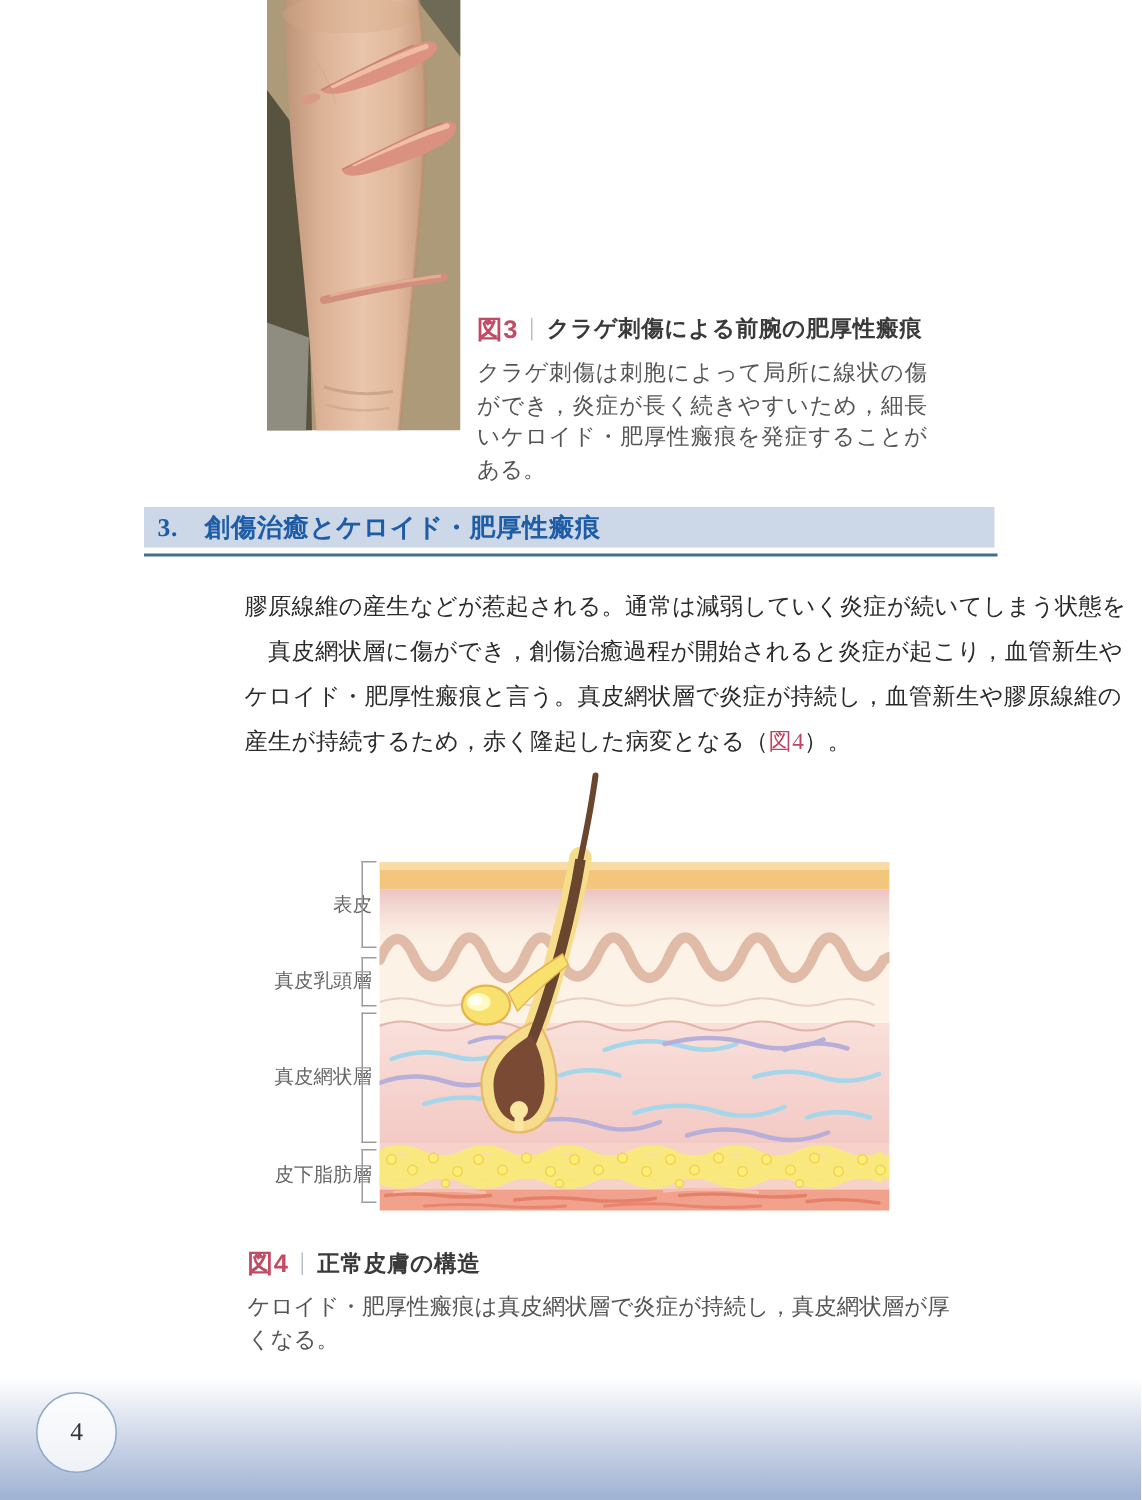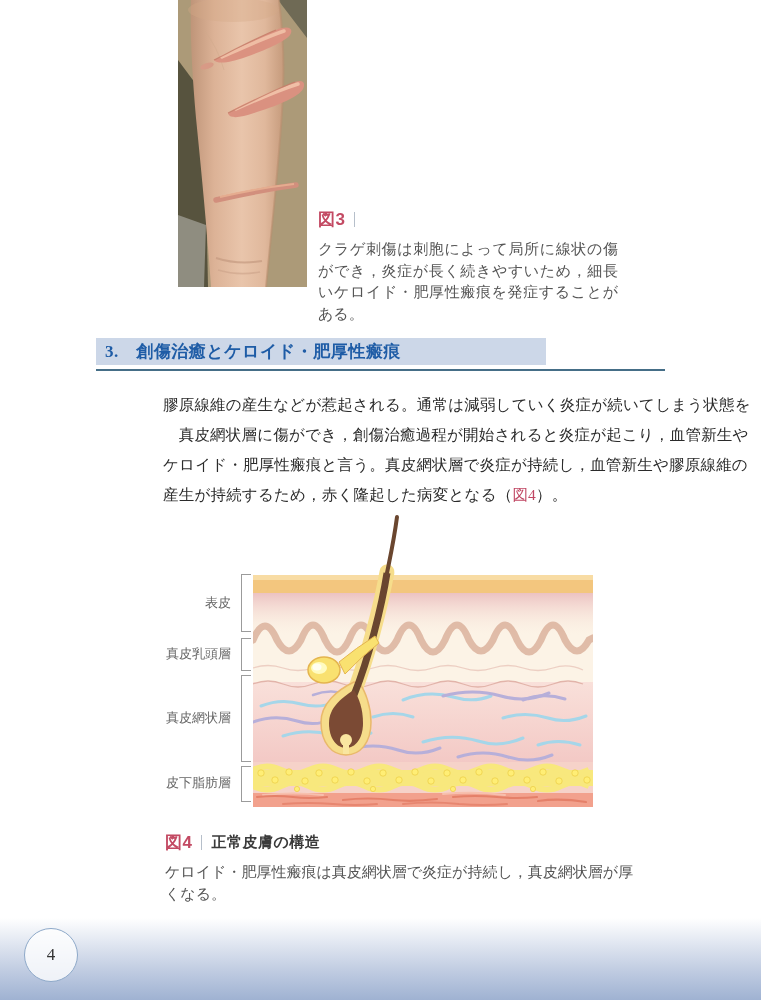--- a/index.html
+++ b/index.html
@@ -15,34 +15,34 @@
   .fig3-cap{left:318px;top:209px;width:300px;}
   .fig4-cap{left:165px;top:832px;width:470px;}
   .cap-title{display:flex;align-items:center;height:20px;}
   .cap-label{color:#c34a63;font-weight:bold;font-size:17px;letter-spacing:.5px;}
   .cap-divider{width:1px;height:15px;background:#b6bfca;margin:0 9px;flex:0 0 auto;}
   .cap-name{font-weight:bold;font-size:15px;color:#3a3a3a;letter-spacing:.5px;}
   .cap-text{margin-top:9px;font-size:15px;line-height:21.5px;color:#555;text-align:justify;}
   .fig4-cap .cap-text{text-align:left;}
 
   
-  .section-bar{position:absolute;left:96px;top:338px;width:450px;height:27px;background:#ccd7e8;
+  .section-bar{position:absolute;left:96px;top:338px;width:567px;height:27px;background:#ccd7e8;
                color:#1e5ca6;font-family:"Liberation Serif","DejaVu Serif",serif;font-weight:bold;
                font-size:17px;line-height:27px;padding-left:9px;box-sizing:border-box;letter-spacing:.5px;}
   .section-underline{position:absolute;left:96px;top:369px;width:569px;height:2px;background:#456e87;}
 
   
   .body-par{position:absolute;left:163px;top:390px;width:520px;
             font-family:"Liberation Serif","DejaVu Serif",serif;
             font-size:15.5px;line-height:30px;color:#2b2b2b;letter-spacing:.2px;}
   .body-line{white-space:nowrap;}
   .fig-ref{color:#c04562;}
 
   
-  .layer-label{position:absolute;left:90px;width:141px;text-align:right;
+  .layer-label{position:absolute;left:107px;width:141px;text-align:right;
                font-size:13px;line-height:16px;color:#666;}
   .lab-1{top:595px;} .lab-2{top:646px;} .lab-3{top:710px;} .lab-4{top:775px;}
   .bracket{position:absolute;left:241px;width:10px;box-sizing:border-box;
            border-left:1px solid #9b9b9b;border-top:1px solid #9b9b9b;border-bottom:1px solid #9b9b9b;}
   .br-1{top:574px;height:58px;} .br-2{top:638px;height:33px;}
   .br-3{top:675px;height:87px;} .br-4{top:766px;height:36px;}
   .diagram{position:absolute;left:253px;top:510px;width:340px;height:300px;}
   .diagram svg{display:block;width:340px;height:300px;}
 
   
@@ -92,20 +92,21 @@
 
       <path d="M38,258 q22,7 46,3" stroke="#c49a80" stroke-width="2" fill="none" opacity=".7"></path>
       <path d="M40,270 q20,6 42,2" stroke="#cba288" stroke-width="1.6" fill="none" opacity=".6"></path>
     </svg>
   </div>
 
   <div class="fig-cap fig3-cap">
     <div class="cap-title">
       <span class="cap-label">図3</span>
       <span class="cap-divider"></span>
+      <span class="cap-name">クラゲ刺傷による前腕の肥厚性瘢痕</span>
     </div>
     <div class="cap-text">クラゲ刺傷は刺胞によって局所に線状の傷ができ，炎症が長く続きやすいため，細長いケロイド・肥厚性瘢痕を発症することがある。</div>
   </div>
 
   <div class="section-bar">3.　創傷治癒とケロイド・肥厚性瘢痕</div>
   <div class="section-underline"></div>
 
   <div class="body-par">
     <div class="body-line">膠原線維の産生などが惹起される。通常は減弱していく炎症が続いてしまう状態を</div>
     <div class="body-line">　真皮網状層に傷ができ，創傷治癒過程が開始されると炎症が起こり，血管新生や</div>

